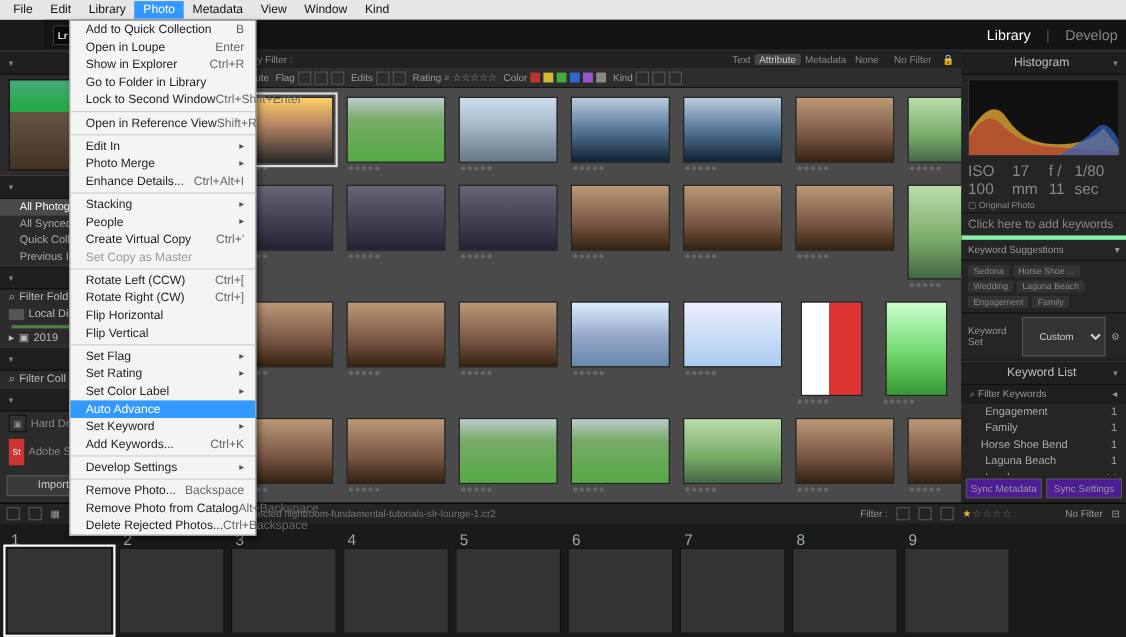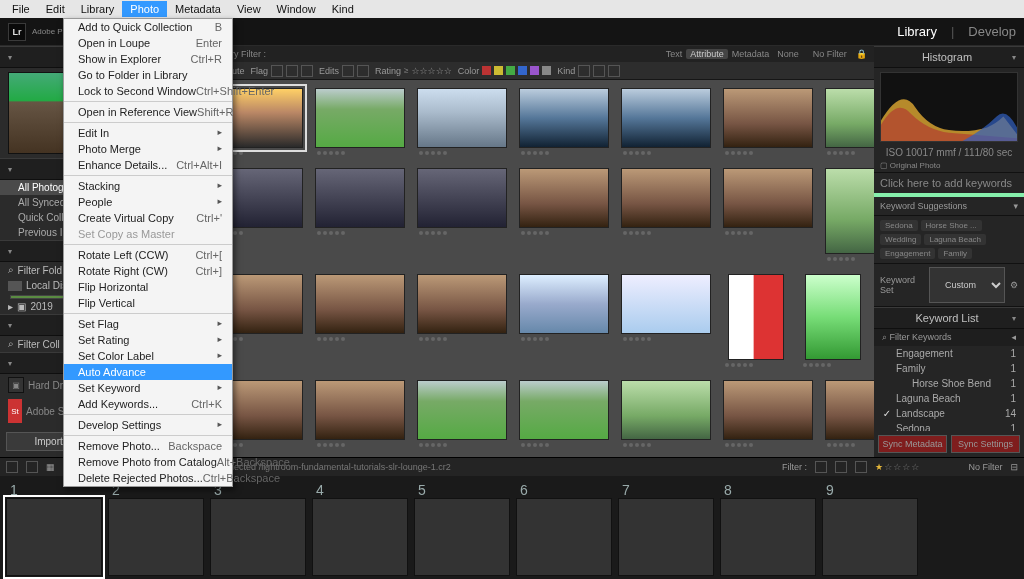--- a/index.html
+++ b/index.html
@@ -2,21 +2,21 @@
 <html><head>
 <meta charset="utf-8">
 <style>
   * { margin:0; padding:0; box-sizing:border-box; font-family:"Segoe UI",Tahoma,sans-serif; }
   body { width:1024px; height:579px; background:#1a1a1a; color:#c0c0c0; font-size:10px; overflow:hidden; position:relative; }
   
   .menubar { height:18px; background:#e6e6e6; color:#111; display:flex; align-items:center; padding:0 4px; font-size:11px; }
   .menubar .mitem { padding:2px 8px; cursor:default; }
   .menubar .mitem.active { background:#3399ff; color:#fff; }
   
-  .apphdr { height:28px; background:#141414; display:flex; align-items:center; justify-content:space-between; padding:0 8px; border-bottom:1px solid #2a2a2a; position:relative; }
+  .apphdr { height:28px; background:#141414; display:flex; align-items:center; justify-content:space-between; padding:0 8px; border-bottom:1px solid #2a2a2a; position:relative;margin-left:40px; }
   .brand { display:flex; align-items:center; gap:6px; }
   .brand .logo { width:18px; height:18px; background:#0a0a0a; border:1px solid #3a3a3a; display:flex; align-items:center; justify-content:center; color:#ddd; font-weight:700; font-size:9px;}
   .brand .appname { font-size:11px; color:#aaa; }
   .modules { display:flex; gap:14px; font-size:13px; }
   .modules span { color:#888; }
   .modules .sel { color:#fff; }
   .modules .sep { color:#555; }
   
   .workspace { position:absolute; top:46px; bottom:0; left:0; right:0; display:flex; flex-direction:column; }
   .threecol { flex:1; display:flex; min-height:0; }
@@ -64,34 +64,34 @@
   .thumb.storm{background:linear-gradient(180deg,#667 0%,#445 50%,#223 100%)}
   .thumb.wave{background:linear-gradient(180deg,#def 0%,#9ac 50%,#68a 100%)}
   .thumb.red{background:linear-gradient(90deg,#fff 0%,#fff 45%,#d33 46%,#d33 100%)}
   .thumb.green{background:linear-gradient(180deg,#cfc 0%,#7d7 50%,#393 100%)}
   .thumb.white{background:linear-gradient(180deg,#eef 0%,#ace 100%)}
   
   .rightp { width:150px; background:#252525; display:flex; flex-direction:column; }
   .rightp .panel-head { font-size:11px; }
   .histo { height:70px; margin:4px 6px; background:#111; position:relative; border:1px solid #333;}
   .histo svg{width:100%;height:100%}
-  .histo-strip{display:flex;justify-content:center;padding:1px 6px;font-size:10px;color:#888}
+  .histo-strip{display:flex;justify-content:center;padding:1px 6px;font-size:14px;color:#888}
   .orig-row{font-size:8px;color:#888;padding:2px 6px;border-bottom:1px solid #111}
   .keyword-area{padding:4px 6px;font-size:11px;color:#888;border-bottom:4px solid #86efac}
   .kwsugg-head{display:flex;justify-content:space-between;padding:4px 6px;font-size:9px;color:#999;border-bottom:1px solid #111}
   .chipgrid{display:flex;flex-wrap:wrap;gap:3px;padding:4px 6px;border-bottom:1px solid #111}
   .chip{background:#333;color:#888;padding:1px 5px;font-size:8px;border-radius:2px}
   .kwset{display:flex;align-items:center;gap:5px;padding:3px 6px;font-size:9px;color:#999;border-bottom:1px solid #111}
   .kwset select{background:#333;color:#ccc;border:1px solid #555;font-size:9px;padding:11px}
   .kwlist{flex:1;overflow:auto}
   .kwlist .row{display:flex;justify-content:space-between;align-items:center;padding:2px 8px;font-size:10px;color:#aaa}
   .kwlist .row .ck{width:10px;text-align:center;color:#ddd}
   .kwlist .hdr{background:#1e1e1e;font-size:9px;color:#999;padding:3px 8px;display:flex;justify-content:space-between}
   .syncrow{display:flex;gap:4px;padding:4px}
-  .syncrow button{flex:1;background:#7f1d1d;color:#999;border:1px solid #555;font-size:9px;padding:3px 0}
+  .syncrow button{flex:1;background:#4c1d95;color:#999;border:1px solid #555;font-size:9px;padding:3px 0}
   
   .filmstrip{height:122px;background:#1a1a1a;border-top:1px solid #000;display:flex;flex-direction:column}
   .fsbar{height:18px;background:#242424;display:flex;align-items:center;padding:0 6px;gap:8px;font-size:9px;color:#999}
   .fsbar .iconbtn{width:12px;height:12px;border:1px solid #555}
   .fsbar .stars{letter-spacing:1px;color:#777}
   .fsbar .stars .y{color:#e4b63a}
   .fsbar .spacer{flex:1}
   .strip{flex:1;display:flex;gap:6px;padding:4px 6px;overflow:hidden}
   .fcell{position:relative;width:96px}
   .fcell .num{position:absolute;top:2px;left:4px;color:#9aa;font-size:14px}
@@ -716,21 +716,21 @@
               <span>1</span>
             </div>
             <div class="row">
               <span style="display:flex;gap:4px">
                 <span class="ck"></span>
                 <span>Family</span>
               </span>
               <span>1</span>
             </div>
             <div class="row">
-              <span style="display:flex;gap:20px">
+              <span style="display:flex;gap:0">
                 <span class="ck"></span>
                 <span>Horse Shoe Bend</span>
               </span>
               <span>1</span>
             </div>
             <div class="row">
               <span style="display:flex;gap:4px">
                 <span class="ck"></span>
                 <span>Laguna Beach</span>
               </span>

